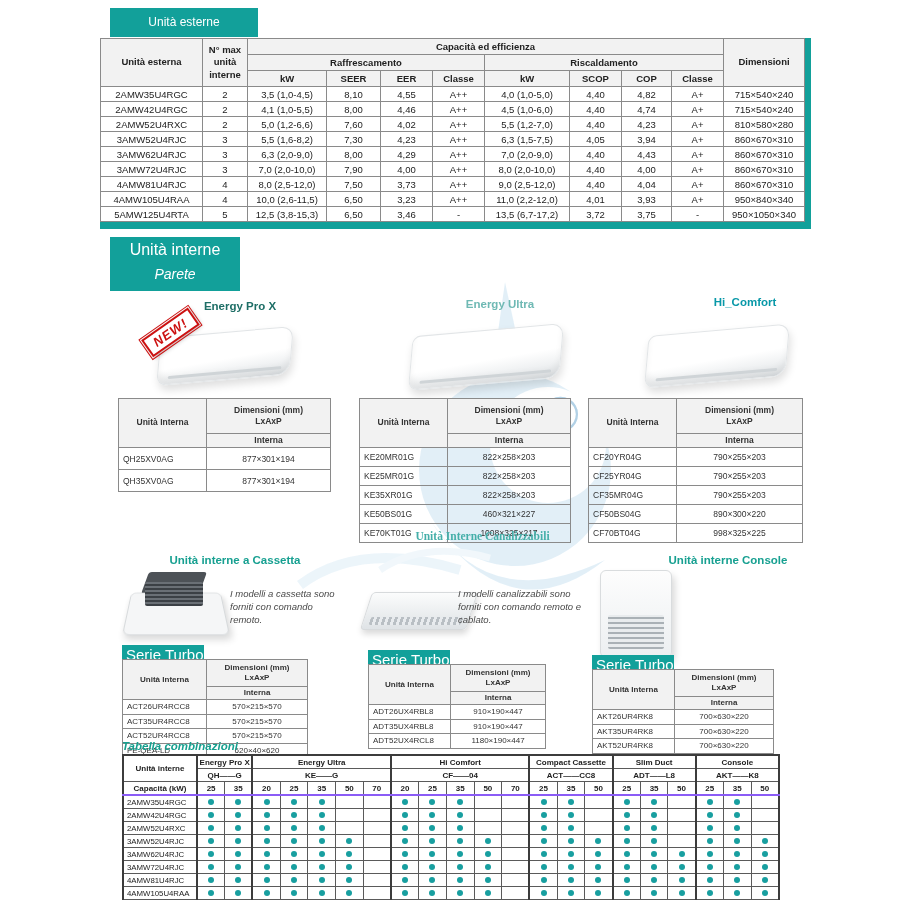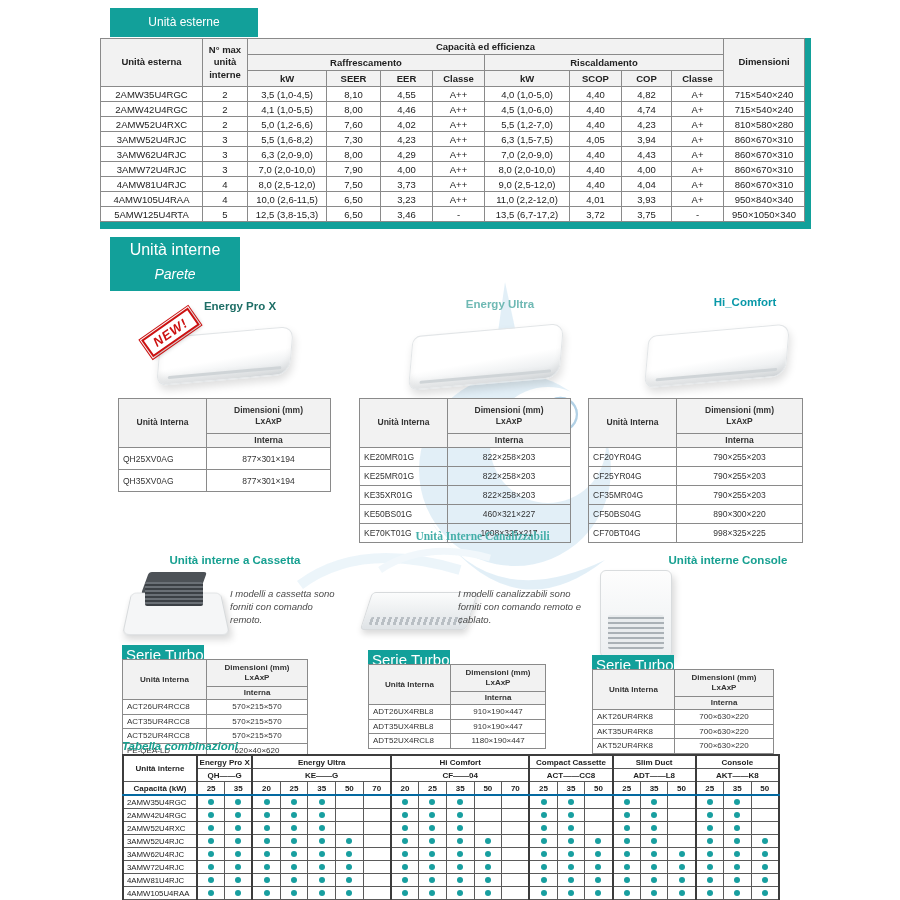--- a/index.html
+++ b/index.html
@@ -49,21 +49,21 @@
   .serietable .h-main{height:26px;}
   .serietable .h-sub{height:12px;}
   .serietable td{height:13.5px;}
   
   .combo{position:absolute;left:122px;top:754px;width:658px;font-size:8px;color:#222;
          border:2px solid #3c3c3c;}
   .combo th{background:#fff;border:1px solid #5a5a5a;font-size:8px;height:12px;padding:0 1px;}
   .combo td{border:1px solid #5a5a5a;height:12px;padding:0;background:#fff;}
   .combo .c-model-h{width:70px;}
   .combo .grp{border-left:2px solid #3c3c3c;}
-  .combo thead tr:last-child th{border-bottom:2px solid #0369a1;}
+  .combo thead tr:last-child th{border-bottom:2px solid #8b5cf6;}
   .combo td.model{font-size:7.8px;text-align:left;padding-left:3px;}
   .dot{display:inline-block;width:6px;height:6px;border-radius:50%;background:#189fa0;
        vertical-align:middle;}
   
   .watermark{position:absolute;left:0;top:0;width:900px;height:900px;z-index:0;
              pointer-events:none;}
   .layer{position:absolute;z-index:1;}
   
   .wall-unit{position:absolute;width:132px;height:46px;border-radius:8px 12px 14px 10px;
      background:linear-gradient(175deg,#ffffff 55%,#e7eaec 90%,#d8dcdf 100%);

